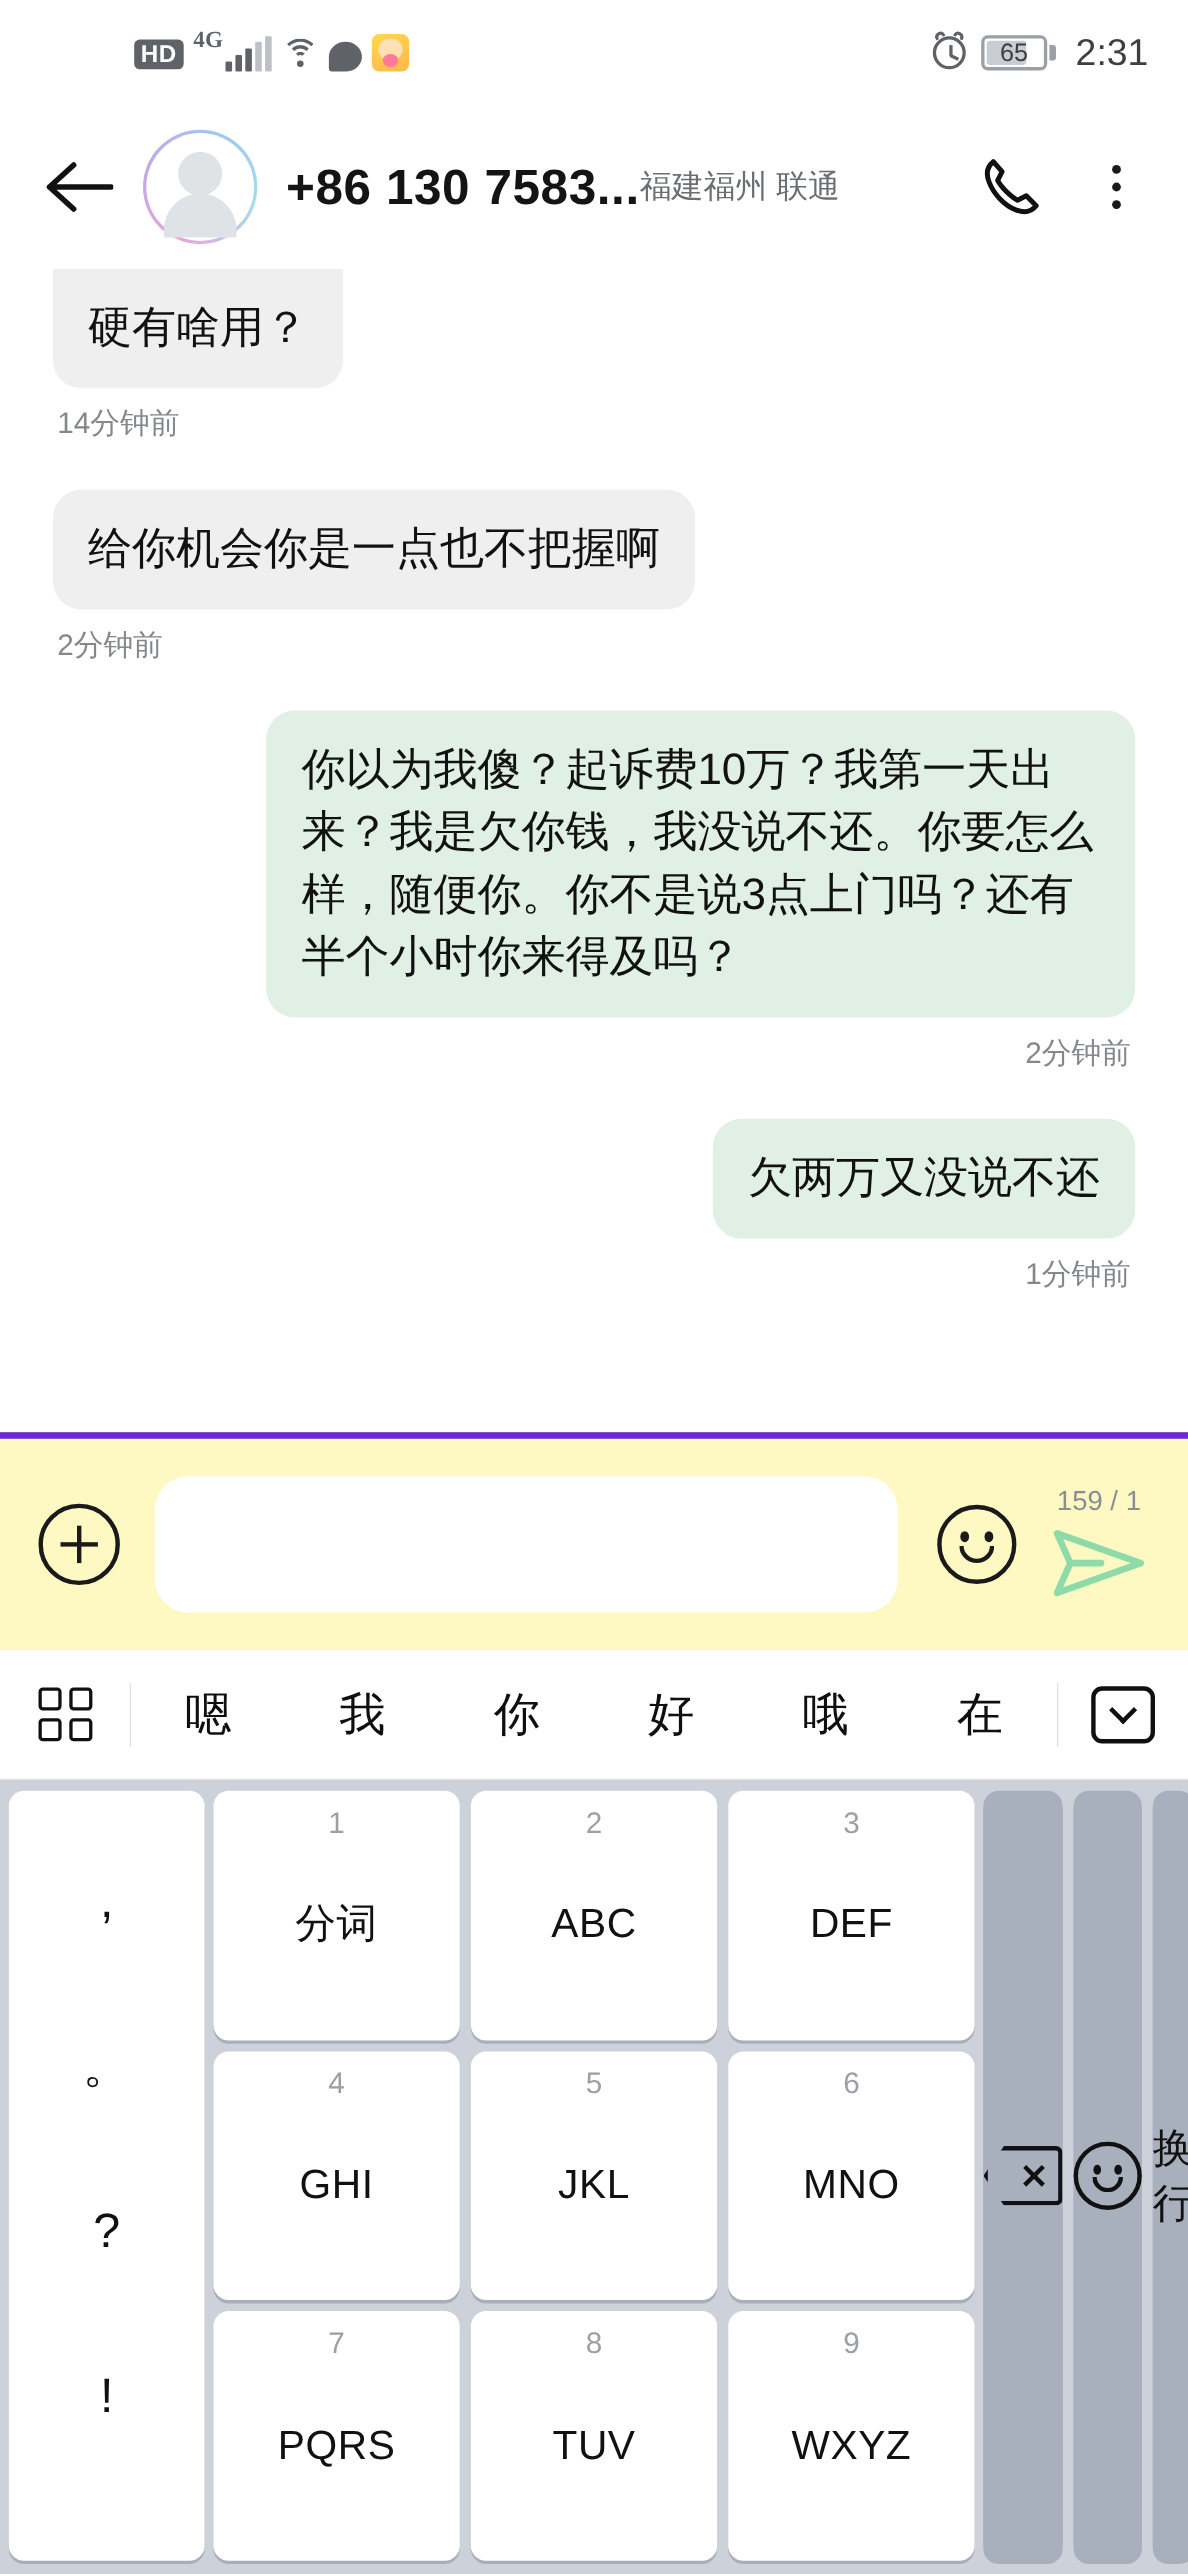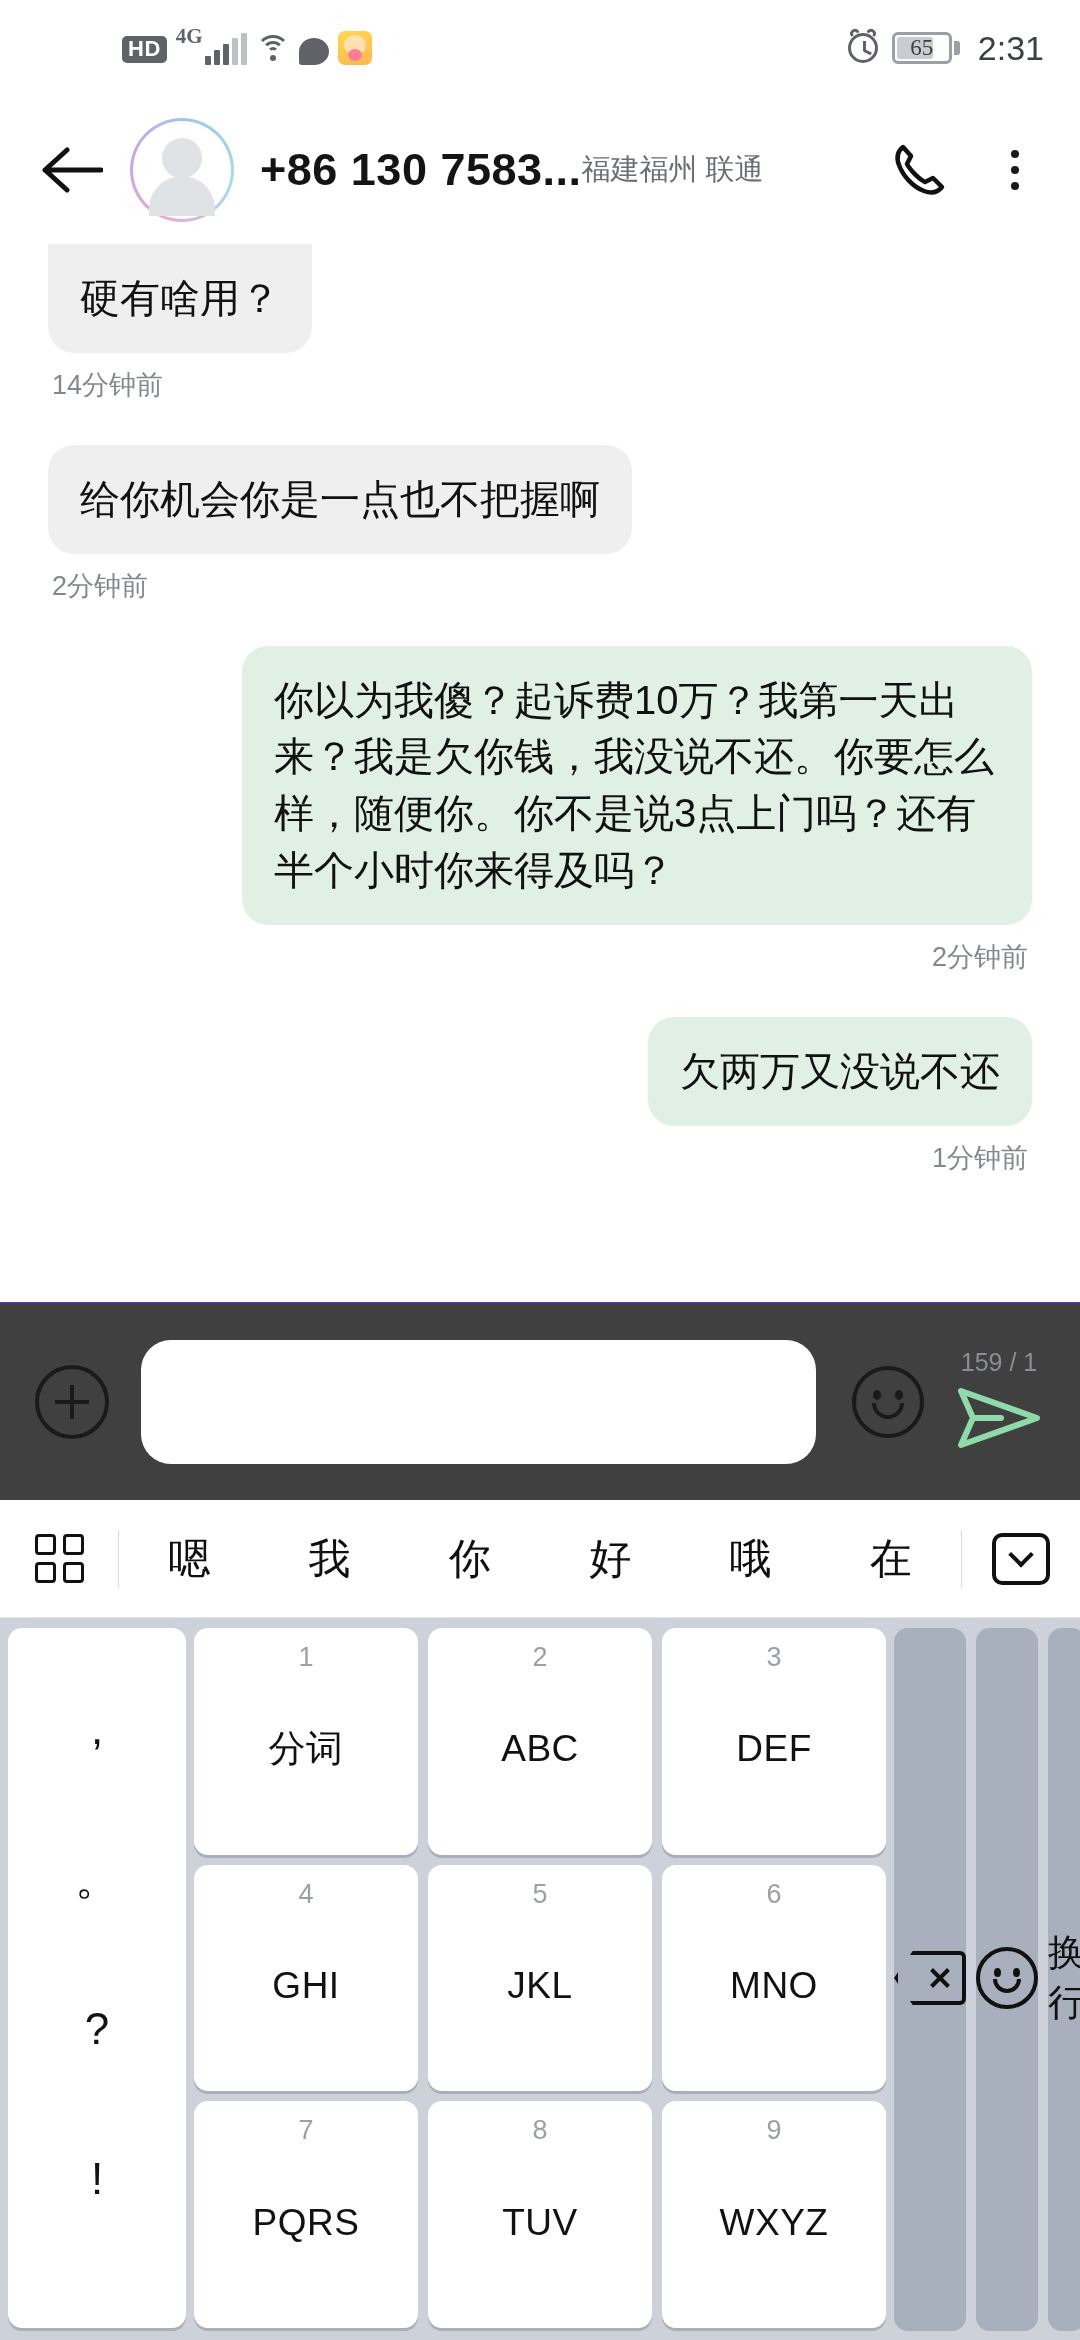--- a/index.html
+++ b/index.html
@@ -46,21 +46,21 @@
   .app-emoji::before{content:""; position:absolute; width:22px;height:20px;background:#ffe0b2;border-radius:50%;left:6px;top:4px;}
   .app-emoji::after{content:""; position:absolute; width:14px;height:12px;background:#ff7a9a;border-radius:50%;left:10px;top:18px;}
 
   .alarm { width:30px;height:30px;border:3px solid #5f6368;border-radius:50%; position:relative;}
   .alarm::before{content:"";position:absolute;left:12px;top:5px;width:3px;height:10px;background:#5f6368;}
   .alarm::after{content:"";position:absolute;left:13px;top:13px;width:8px;height:3px;background:#5f6368;transform-origin:left;transform:rotate(25deg);}
   .alarm i{position:absolute;top:-7px;left:-2px;width:10px;height:6px;border:3px solid #5f6368;border-bottom:none;border-radius:6px 6px 0 0;transform:rotate(-30deg);}
   .alarm i.r{left:auto;right:-2px;transform:rotate(30deg);}
 
   .battery { display:flex; align-items:center; }
-  .battery .body { width:60px;height:32px;border:3px solid #9aa0a6;border-radius:6px; position:relative; display:flex; align-items:flex-start; justify-content:center;font-family:Liberation Serif, serif;}
+  .battery .body { width:60px;height:32px;border:3px solid #9aa0a6;border-radius:6px; position:relative; display:flex; align-items:flex-end; justify-content:center;}
   .battery .fill { position:absolute;left:2px;top:2px;bottom:2px;width:36px;background:#c9ccd0;border-radius:3px;}
   .battery .num { position:relative; font-size:23px;color:#3c4043;font-weight:500;z-index:2;}
   .battery .cap { width:6px;height:14px;background:#9aa0a6;border-radius:0 3px 3px 0;margin-left:2px;}
   .clock { font-size: 34px; color:#3c4043; font-weight: 400; margin-left: 4px; text-align: right; }
 
   
   .header {
     position: absolute; top: 96px; left: 0; width: 1080px; height: 148px;
     display: flex; align-items: center; background:#fff;
   }
@@ -96,21 +96,21 @@
   }
   .bubble.in { background:#efefef; }
   .bubble.out { background:#e0f0e4; }
   .bubble.clipped { border-top-left-radius:0; border-top-right-radius:0; }
   .stamp { font-size: 27px; color:#84888c; margin: 14px 4px 0 4px; }
   .gap { height: 42px; }
 
   
   .inputbar {
     position:absolute; top: 1302px; left:0; width:1080px; height: 198px;
-    background:#404040; border-top: 1px solid #6d28d9;
+    background:#fef9c3; border-top: 6px solid #6d28d9;
     display:flex; align-items:center;
   }
   .plus-btn { width: 74px; height:74px; border: 4px solid #1a1a1a; border-radius: 50%;
     margin-left: 35px; position:relative; flex:0 0 auto;}
   .plus-btn::before,.plus-btn::after{content:"";position:absolute;background:#1a1a1a;}
   .plus-btn::before{left:50%;top:16px;bottom:16px;width:4px;transform:translateX(-50%);}
   .plus-btn::after{top:50%;left:16px;right:16px;height:4px;transform:translateY(-50%);}
   .textfield { flex:1 1 auto; height: 124px; background:#fff; border-radius: 30px; margin: 0 36px 0 32px; }
   .smiley { width: 72px;height:72px;border:4px solid #1a1a1a;border-radius:50%;position:relative;flex:0 0 auto;}
   .smiley .eye{position:absolute;width:8px;height:10px;border-radius:50%;background:#1a1a1a;top:20px;}

